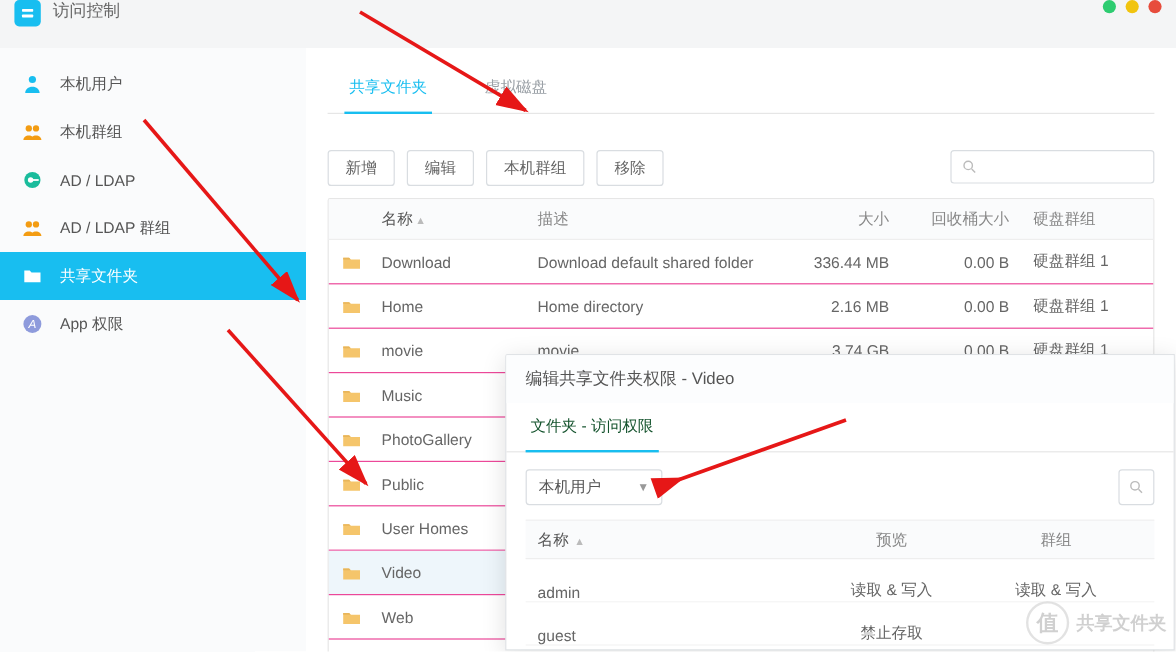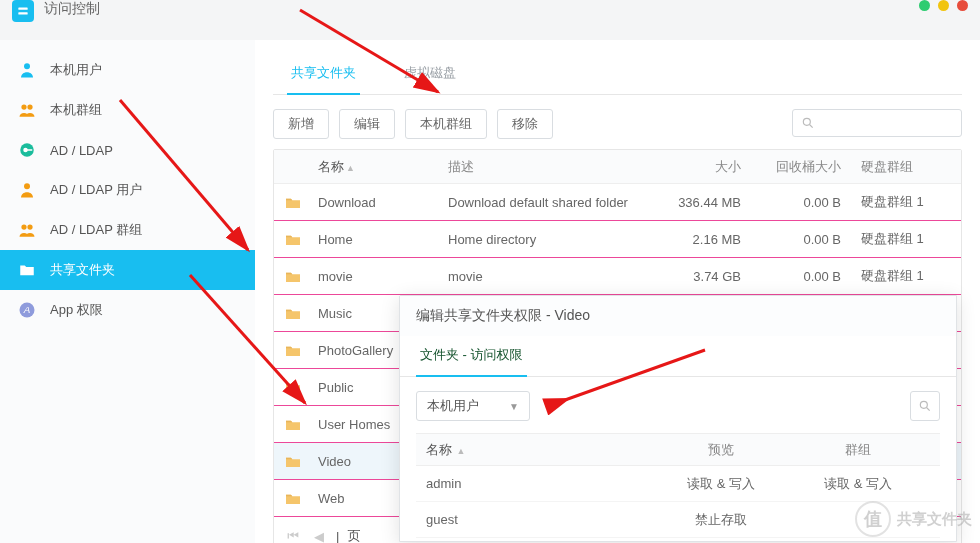--- a/index.html
+++ b/index.html
@@ -16,21 +16,21 @@
 .nav-item{height:40px;display:flex;align-items:center;padding:0 18px;gap:14px;cursor:pointer;color:#666}
 .nav-item.active{background:#18bef0;color:#fff}
 .nav-item.active .nav-label{color:#fff}
 .nav-icon{width:18px;height:18px;display:flex;align-items:center;justify-content:center}
 .nav-icon svg{width:18px;height:18px}
 .content{flex:1;padding:14px 18px 0 18px}
 .tabs{display:flex;gap:40px;border-bottom:1px solid #e6e6e6;padding-left:14px}
 .tab{padding:10px 4px 12px;color:#9aa0a6;cursor:pointer;position:relative}
 .tab.active{color:#18bef0}
 .tab.active::after{content:"";position:absolute;left:0;right:0;bottom:-1px;height:2px;background:#18bef0}
-.toolbar{display:flex;gap:10px;margin:14px 0 10px}
+.toolbar{display:flex;gap:10px;margin:30px 0 10px}
 .btn{border:1px solid #d9dde1;background:#fff;padding:5px 14px;border-radius:3px;cursor:pointer;color:#666}
 .toolbar .search{margin-left:auto;border:1px solid #d9dde1;border-radius:3px;width:170px;height:28px;display:flex;align-items:center;padding:0 8px;color:#bbb}
 .table{border:1px solid #e6e6e6;border-radius:2px}
 .thead{display:flex;background:#fafbfc;border-bottom:1px solid #eee;height:34px;align-items:center}
 .th{padding:0 10px;color:#888}
 .col-sel{width:34px;text-align:center}
 .col-name{flex:0 0 130px}
 .col-desc{flex:1}
 .col-size{flex:0 0 110px;text-align:right}
 .col-bin{flex:0 0 100px;text-align:right}
@@ -44,38 +44,38 @@
 .pager{height:38px;display:flex;align-items:center;gap:8px;padding:0 10px;color:#aaa}
 .pager-btn{width:18px;height:18px;display:flex;align-items:center;justify-content:center;color:#ccc;cursor:pointer}
 
 .arrow{position:absolute;pointer-events:none;z-index:5}
 .arrow svg{overflow:visible}
 .arrow-1{left:120px;top:100px}
 .arrow-2{left:300px;top:10px}
 .arrow-3{left:190px;top:275px}
 .arrow-4{left:555px;top:350px}
 
-.dialog{position:absolute;left:399px;top:295px;width:558px;height:247px;background:#fff;border:1px solid #e0e3e6;box-shadow:0 4px 20px rgba(0,0,0,.12);border-radius:2px 0 0 0}
+.dialog{position:absolute;left:421px;top:295px;width:558px;height:247px;background:#fff;border:1px solid #e0e3e6;box-shadow:0 4px 20px rgba(0,0,0,.12);border-radius:2px 0 0 0}
 .dlg-title{height:40px;display:flex;align-items:center;padding:0 16px;color:#555;font-size:14px;background:#fcfdfe}
 .dlg-tabs{display:flex;gap:30px;border-bottom:1px solid #e6e6e6;padding:0 16px}
 .dlg-tab{padding:10px 4px 12px;color:#9aa0a6;cursor:pointer;position:relative}
 .dlg-tab.active{color:#14532d}
 .dlg-tab.active::after{content:"";position:absolute;left:0;right:0;bottom:-1px;height:2px;background:#18bef0}
 .dlg-body{padding:14px 16px 0}
 .select{display:inline-flex;align-items:center;border:1px solid #d9dde1;border-radius:3px;height:30px;padding:0 10px;gap:30px;cursor:pointer;background:#fff}
 .select .chev{color:#999;font-size:10px}
 .dlg-search{float:right;width:30px;height:30px;border:1px solid #d9dde1;border-radius:3px;display:flex;align-items:center;justify-content:center;color:#bbb}
 .perm-table{margin-top:12px;border-top:1px solid #eee}
 .perm-head{display:flex;height:32px;align-items:center;background:#fafbfc;border-bottom:1px solid #eee}
 .perm-th{color:#888;padding:0 10px}
 .pc-name{flex:0 0 220px}
 .pc-prev{flex:0 0 170px;text-align:center}
 .pc-grp{flex:1;text-align:center}
 .pc-last{flex:0 0 30px}
-.perm-row{display:flex;height:36px;align-items:center;border-bottom:1px solid #f4f4f4}
+.perm-row{display:flex;height:36px;align-items:flex-end;border-bottom:1px solid #f4f4f4}
 .perm-td{padding:0 10px;color:#666}
 
 .watermark{position:absolute;right:8px;bottom:6px;opacity:.55;display:flex;align-items:center;gap:6px;z-index:20}
 .watermark .wm-circle{width:36px;height:36px;border-radius:50%;border:2px solid #ccc;display:flex;align-items:center;justify-content:center;font-weight:700;font-size:18px;color:#aaa}
 .watermark .wm-text{font-size:15px;color:#aaa;font-weight:600}
 </style>
 </head>
 <body>
 
 <div class="titlebar">
@@ -117,29 +117,20 @@
     </div>
     <div class="nav-item">
       <span class="nav-icon">
           <svg viewBox="0 0 24 24">
             <circle cx="12" cy="12" r="9" fill="#1abc9c"></circle>
             <circle cx="10" cy="12" r="3" fill="#fff"></circle>
             <rect x="12" y="11" width="7" height="2" fill="#fff"></rect>
           </svg>
         </span>
       <span class="nav-label">AD / LDAP</span>
-    </div>
-    <div class="nav-item">
-      <span class="nav-icon">
-          <svg viewBox="0 0 24 24">
-            <circle cx="12" cy="7" r="4" fill="#f39c12"></circle>
-            <path d="M4 22c0-4 3.5-7 8-7s8 3 8 7" fill="#f39c12"></path>
-          </svg>
-        </span>
-      <span class="nav-label">AD / LDAP 用户</span>
     </div>
     <div class="nav-item">
       <span class="nav-icon">
           <svg viewBox="0 0 24 24">
             <circle cx="8" cy="8" r="3.5" fill="#f39c12"></circle>
             <circle cx="16" cy="8" r="3.5" fill="#f39c12"></circle>
             <path d="M2 21c0-3 2.7-5 6-5s6 2 6 5M10 21c0-3 2.7-5 6-5s6 2 6 5" fill="#f39c12"></path>
           </svg>
         </span>
       <span class="nav-label">AD / LDAP 群组</span>

